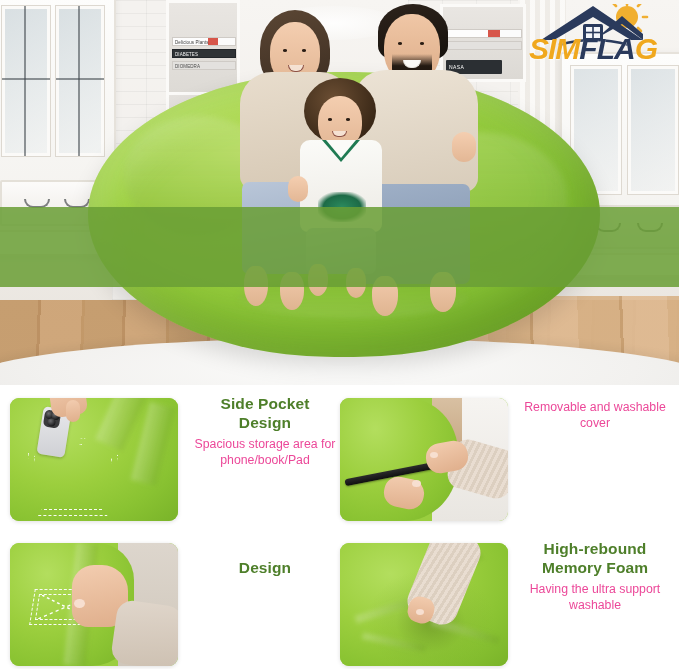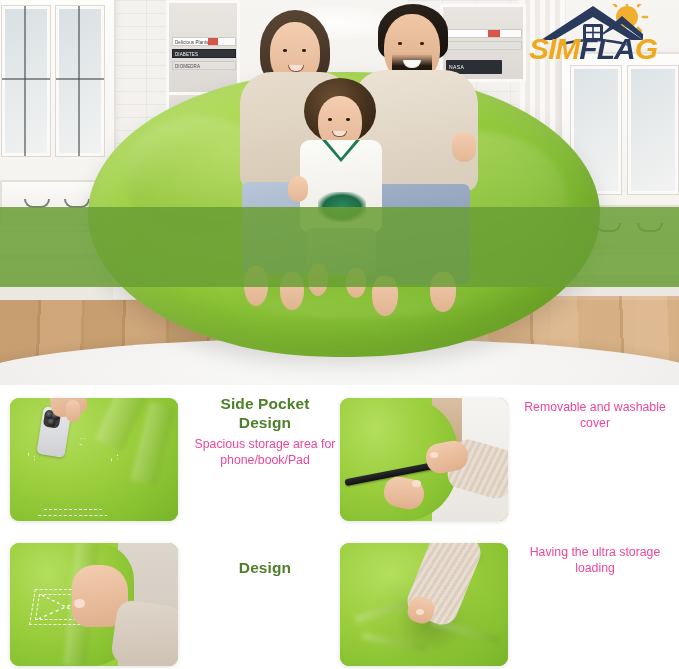--- a/index.html
+++ b/index.html
@@ -523,16 +523,20 @@
                   background:radial-gradient(ellipse at 52% 56%, rgba(90,130,30,.55) 0%, rgba(120,170,45,.18) 34%, rgba(255,255,255,0) 62%);"></div>
       <div class="fabric-crease" style="left:14px;top:62px;width:70px;height:8px;transform:rotate(-18deg);"></div>
       <div class="fabric-crease" style="left:90px;top:84px;width:70px;height:8px;transform:rotate(16deg);"></div>
       <div class="fabric-crease" style="left:22px;top:96px;width:64px;height:7px;transform:rotate(12deg);"></div>
       <div class="fabric-crease" style="left:86px;top:24px;width:60px;height:7px;transform:rotate(-30deg);"></div>
       <div class="sleeve" style="left:78px;top:-12px;width:52px;height:92px;border-radius:16px;transform:rotate(22deg);"></div>
       <div class="hand" style="left:68px;top:54px;width:26px;height:26px;border-radius:11px;transform:rotate(18deg);"></div>
       <div class="nail" style="left:76px;top:66px;width:8px;height:6px;"></div>
     </div>
     <div class="card-txt">
-      <div class="card-desc">Having the ultra storage loading</div>
+      <div class="card-title">
+        <span>High-rebound</span><br>
+        <span>Memory Foam</span>
+      </div>
+      <div class="card-desc">Having the ultra support washable</div>
     </div>
   </div>
 </div>
 
 </body></html>

